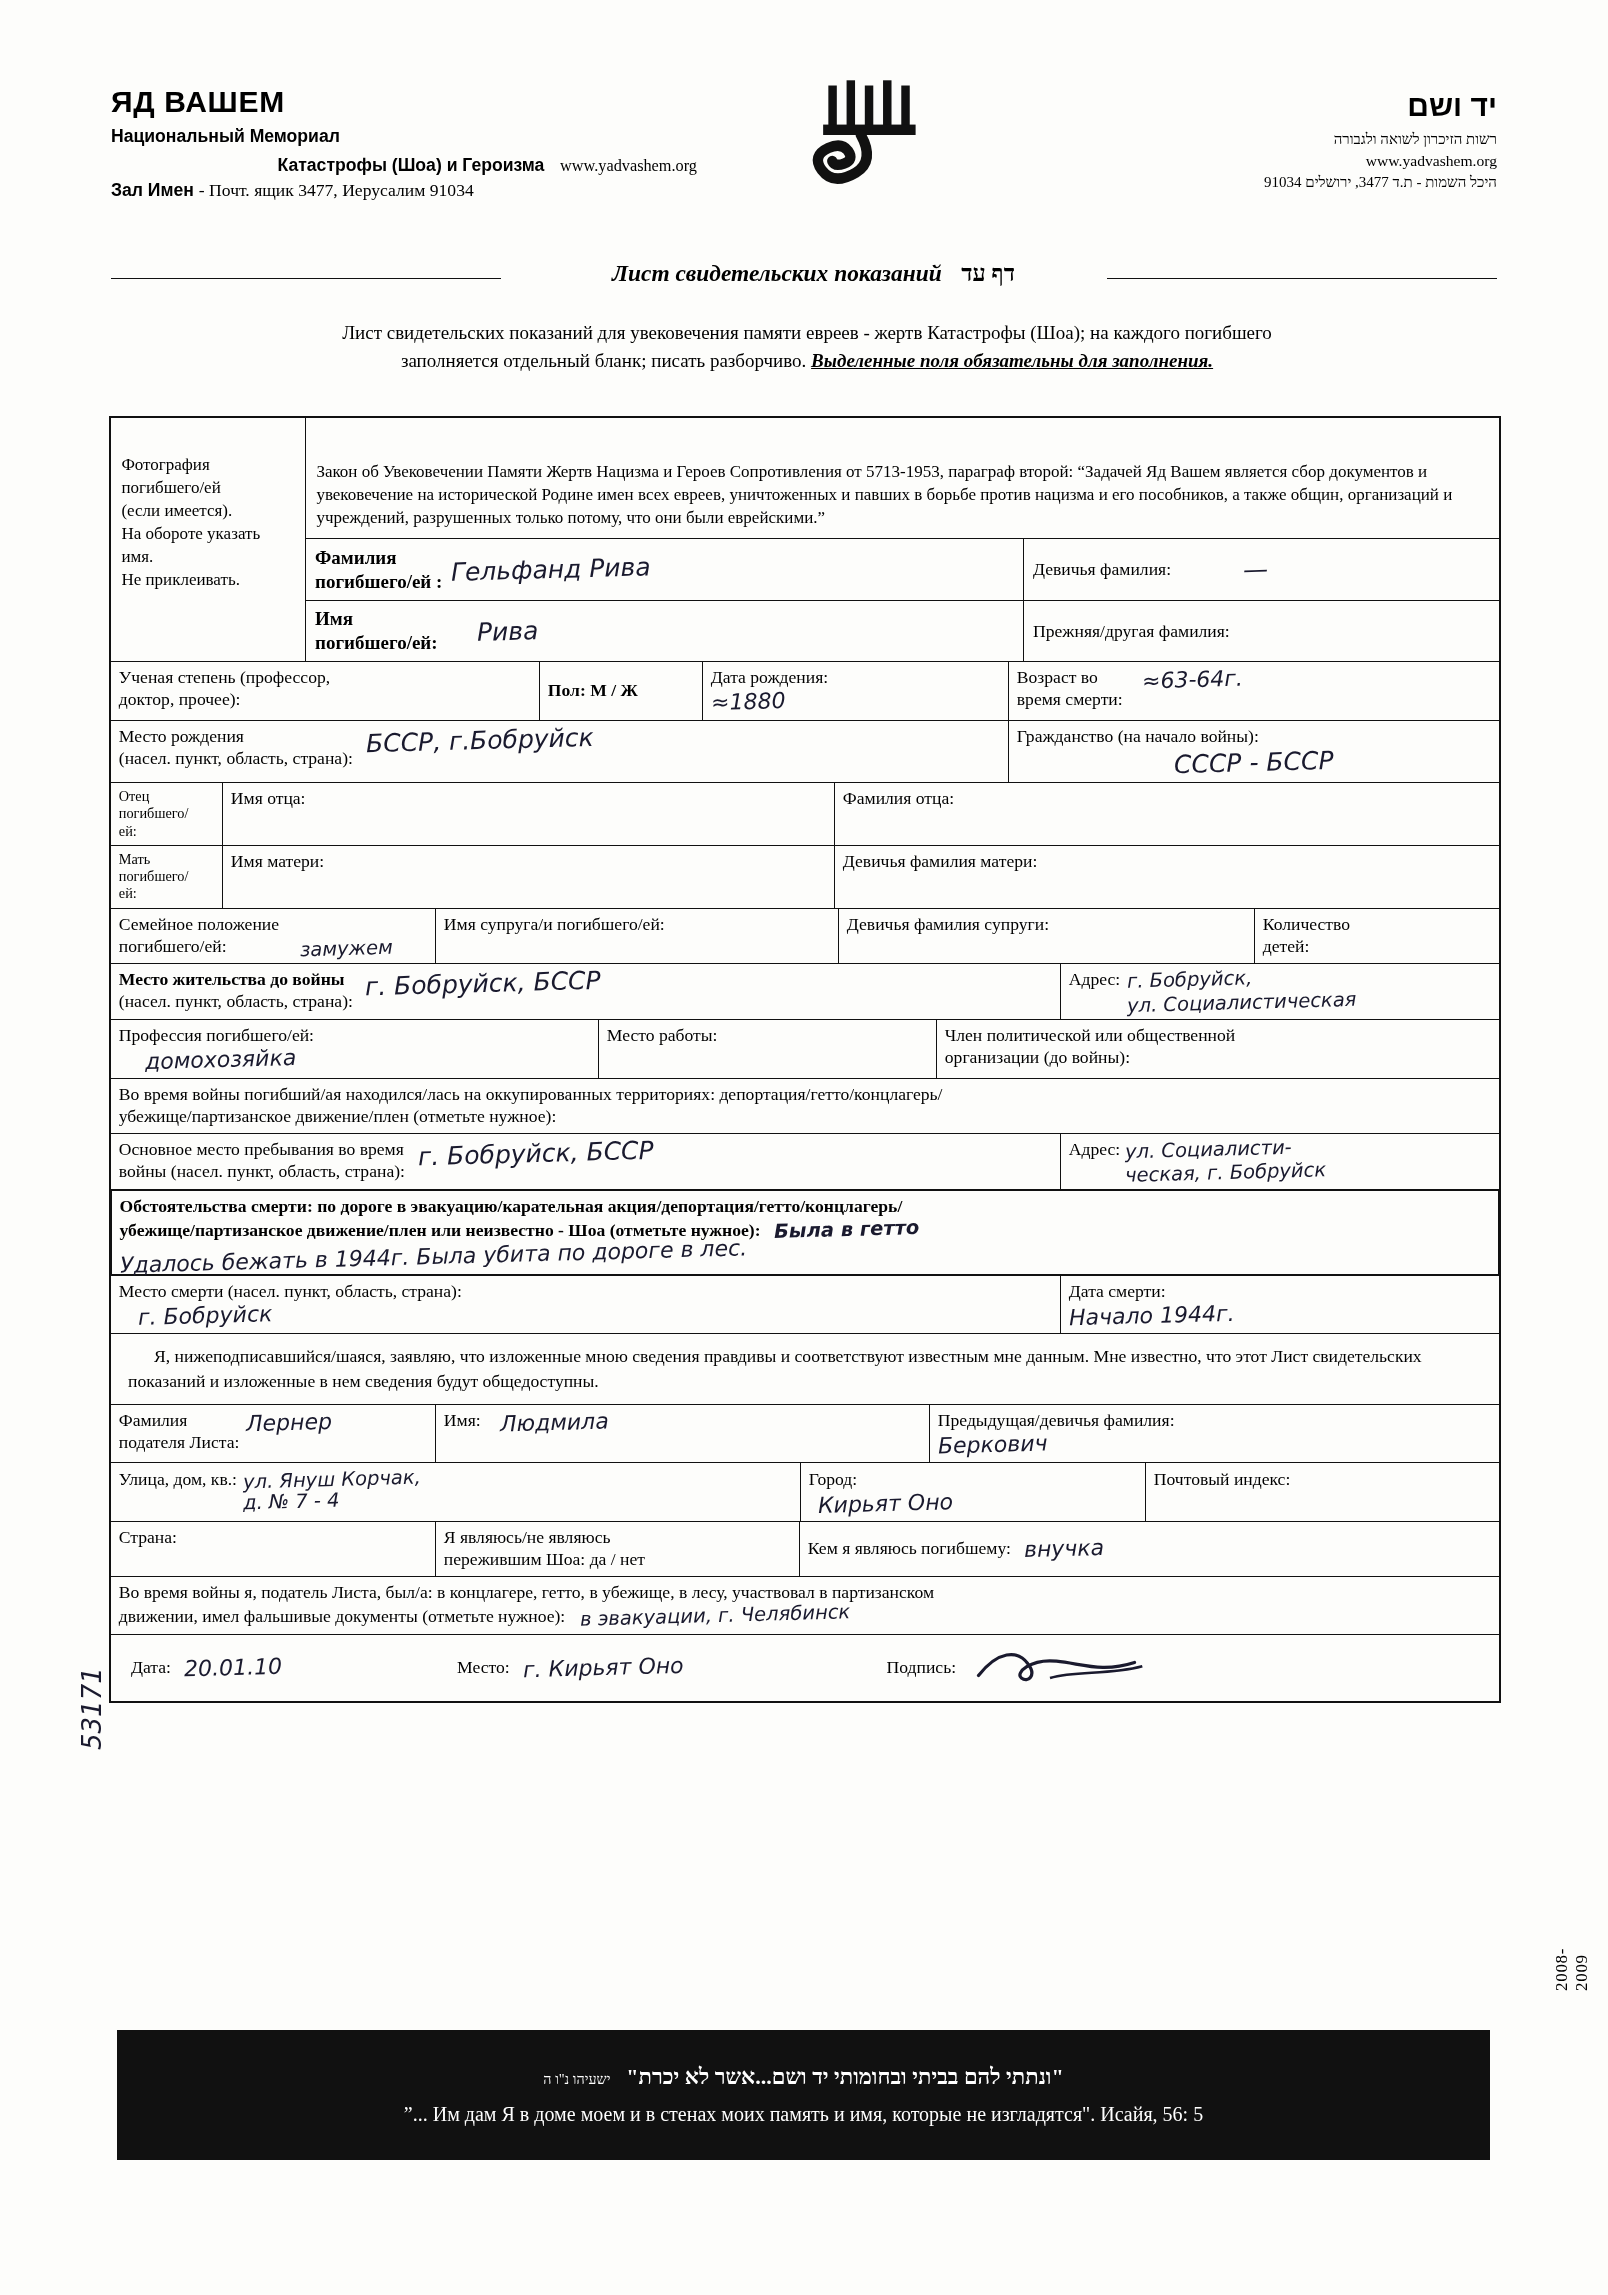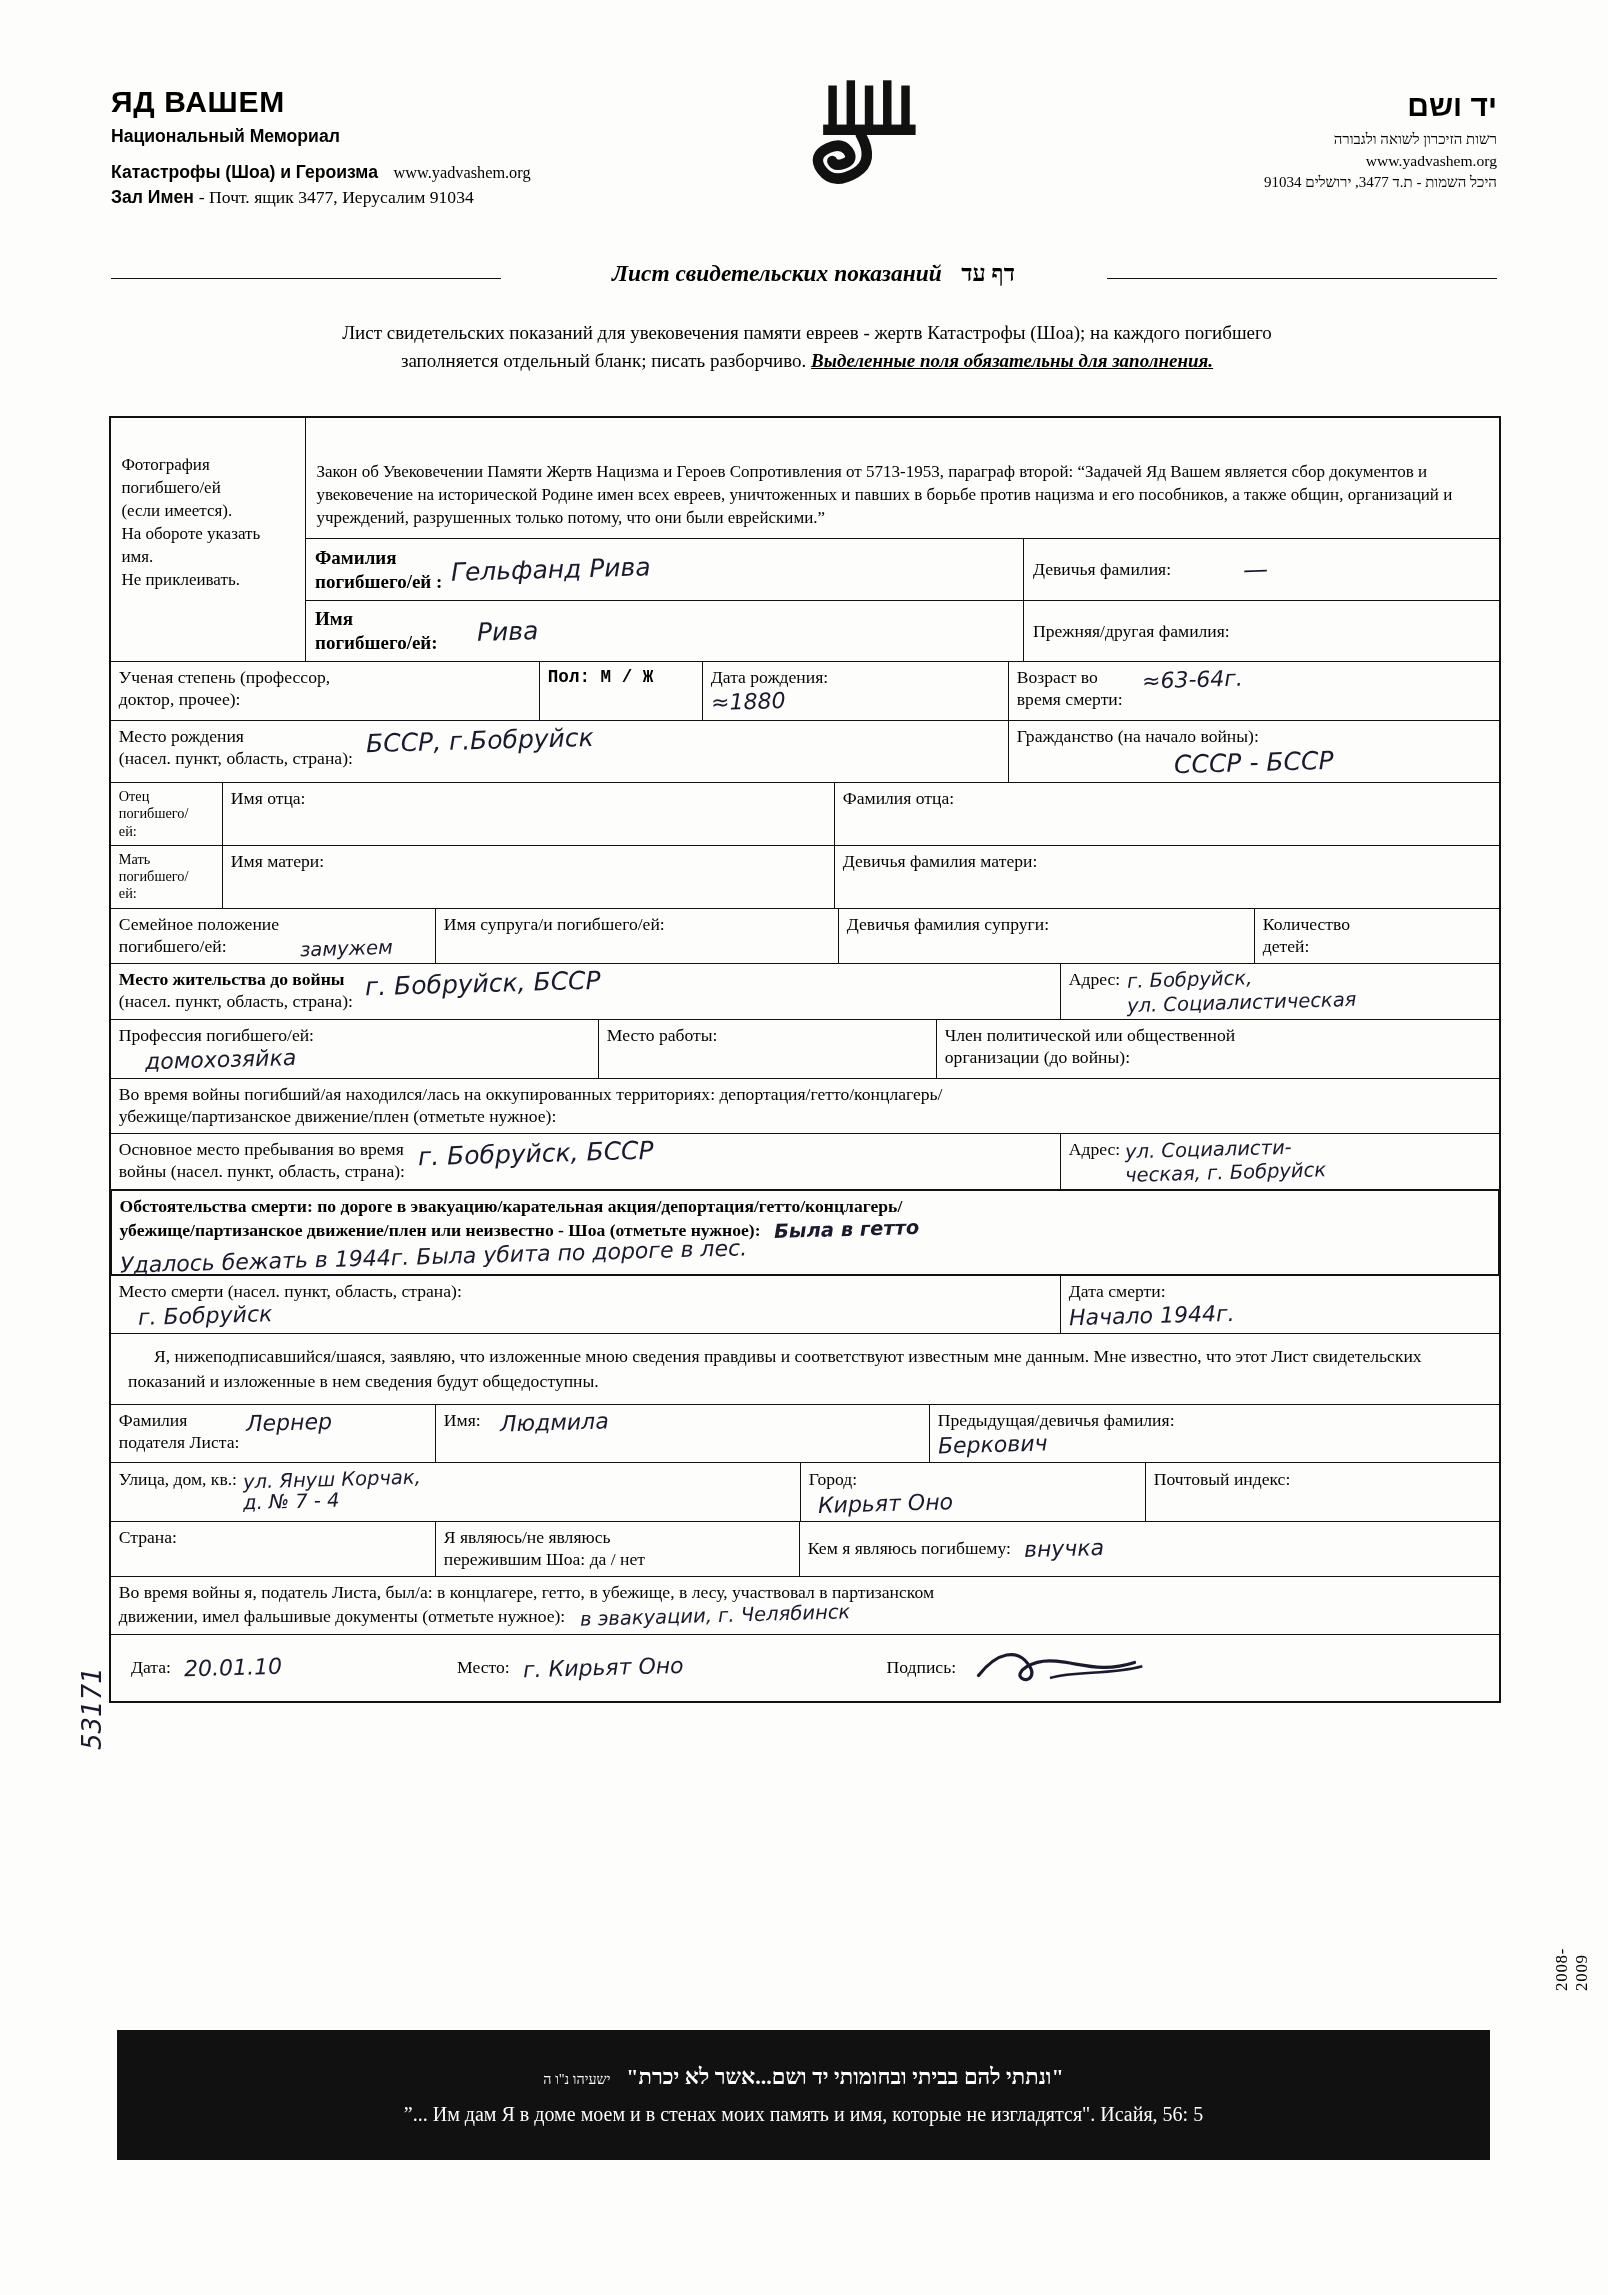--- a/index.html
+++ b/index.html
@@ -15,21 +15,21 @@
     width:1608px;height:2295px;
     background:#fdfdfb;
   }
   
   .header{
     position:absolute;left:111px;top:85px;width:1386px;height:143px;
   }
   .hdr-left{position:absolute;left:0;top:0;width:586px;}
   .hdr-left .l1{font-family:"Liberation Sans",sans-serif;font-weight:bold;font-size:30px;letter-spacing:0.7px;}
   .hdr-left .l2{font-family:"Liberation Sans",sans-serif;font-weight:bold;font-size:17.6px;margin-top:6.5px;}
-  .hdr-left .l3{font-family:"Liberation Sans",sans-serif;font-weight:bold;font-size:17.6px;margin-top:15px;}
+  .hdr-left .l3{font-family:"Liberation Sans",sans-serif;font-weight:bold;font-size:17.6px;margin-top:8px;text-align:right;}
   .hdr-left .l3 .url{font-weight:normal;font-family:"Liberation Serif",serif;font-size:16.3px;padding-left:15.6px;}
   .hdr-left .l4{font-family:"Liberation Sans",sans-serif;font-weight:bold;font-size:17.6px;margin-top:4.6px;}
   .hdr-left .l4 .thin{font-weight:normal;font-family:"Liberation Serif",serif;}
   .hdr-right{position:absolute;right:0;top:4px;width:521px;text-align:right;direction:rtl;}
   .hdr-right .r1{font-family:"Liberation Sans",sans-serif;font-weight:bold;font-size:30px;}
   .hdr-right .r2{font-size:15px;margin-top:7.8px;}
   .hdr-right .r3{font-size:15.6px;margin-top:3.9px;font-family:"Liberation Serif",serif;direction:ltr;}
   .hdr-right .r4{font-size:15px;margin-top:3.9px;}
   
   .logo{position:absolute;left:699px;top:-6.5px;width:150px;height:140px;}
@@ -178,21 +178,21 @@
             <div class="value"><span class="hand"></span></div>
           </div>
         </div>
       </div>
     </div>
 
     <div class="row">
       <div class="cell vline" style="width:429px">
         <div class="lbl">Ученая степень (профессор,<br>доктор, прочее):</div>
       </div>
-      <div class="cell vline" style="width:163px;display:flex;font-family:Liberation Mono, monospace;">
+      <div class="cell vline" style="width:163px;display:flex;align-items:center;">
         <div class="lbl" style="font-weight:bold">Пол: М / Ж</div>
       </div>
       <div class="cell vline" style="width:306px">
         <div class="lbl">Дата рождения:</div>
         <div><span class="hand">≈1880</span></div>
       </div>
       <div class="cell" style="flex:1;display:flex;">
         <div class="lbl">Возраст во<br>время смерти:</div>
         <div class="value" style="padding-left:19.5px"><span class="hand">≈63-64г.</span></div>
       </div>

